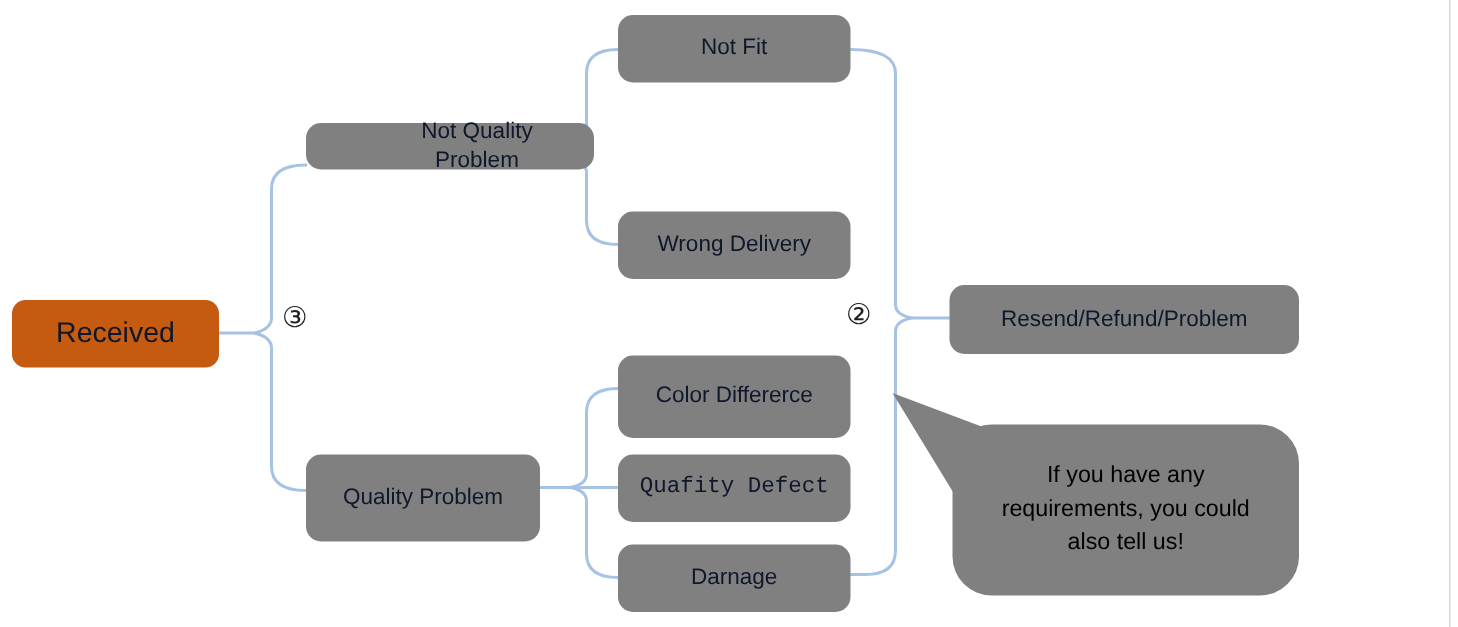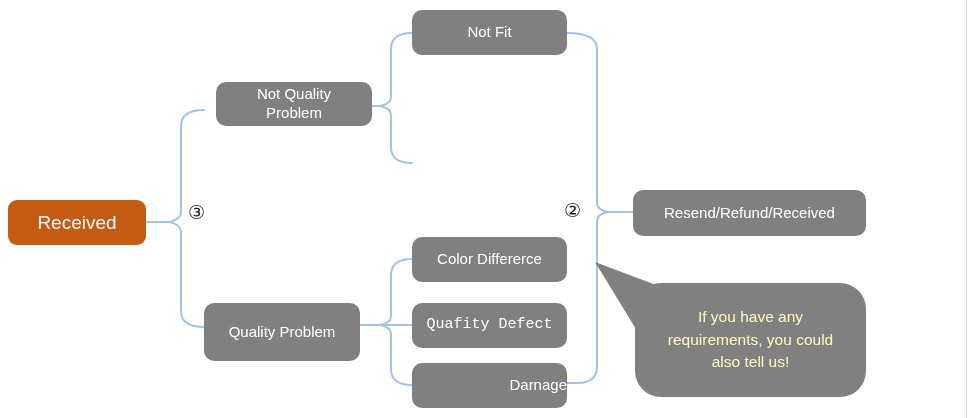--- a/index.html
+++ b/index.html
@@ -25,41 +25,41 @@
     stroke-linejoin: round;
   }
   svg.connectors polygon.tail {
     fill: var(--node-gray, #808080);
     stroke: none;
   }
   .node {
     position: absolute;
     z-index: 1;
     background: var(--node-gray, #808080);
-    color: #ffffff;
+    color: #0f172a;
     border-radius: 10px;
     display: flex;
     align-items: center;
     justify-content: center;
     text-align: center;
     font-size: 15px;
     line-height: 1.25;
   }
   .node.root {
     background: var(--accent-orange, #c55a11);
     border-radius: 9px;
     font-size: 19px;
   }
   .node .lbl { display: inline-block; }
   .node.wrap2 .lbl { max-width: 104px; }
   .callout {
     position: absolute;
     z-index: 1;
     background: var(--node-gray, #808080);
-    color: #fef9c3;
+    color: #000000;
     border-radius: 26px;
     display: flex;
     align-items: center;
     justify-content: flex-end;
     text-align: center;
     font-size: 15.5px;
     line-height: 1.45;
     padding: 0 18px;
     box-sizing: border-box;
   }
@@ -100,47 +100,50 @@
     <path class="line" d="M 567 33 Q 597 33 597 49 L 597 203 Q 597 210 608 212 Q 597 214 597 221 L 597 367 Q 597 383 577 383 L 567 383"></path>
     <path class="line" d="M 608 212 L 633 212"></path>
 
     <polygon class="tail" points="595,262 688,297 650,352"></polygon>
   </svg>
 
   <div class="node root" style="left:8px; top:200px; width:138px; height:45px;">
     <span class="lbl">Received</span>
   </div>
 
-  <div class="node wrap2" style="left:216px; top:82px; width:156px; height:44px;">
+  <div class="node wrap2" style="left:204px; top:82px; width:156px; height:31px;padding-left:36px;">
     <span class="lbl">Not Quality Problem</span>
   </div>
 
   <div class="node" style="left:412px; top:10px; width:155px; height:45px;">
     <span class="lbl">Not Fit</span>
   </div>
 
+  <div class="node" style="left:412px; top:141px; width:155px; height:45px;">
+    <span class="lbl">Wrong Delivery</span>
+  </div>
 
-  <div class="node" style="left:412px; top:237px; width:155px; height:45px;">
+  <div class="node" style="left:412px; top:237px; width:155px; height:55px;">
     <span class="lbl">Color Differerce</span>
   </div>
 
   <div class="node" style="left:412px; top:303px; width:155px; height:45px;font-family:Liberation Mono, monospace;">
     <span class="lbl">Quafity Defect</span>
   </div>
 
-  <div class="node" style="left:412px; top:363px; width:155px; height:45px;justify-content:flex-end;">
+  <div class="node" style="left:412px; top:363px; width:155px; height:45px;">
     <span class="lbl">Darnage</span>
   </div>
 
   <div class="node" style="left:204px; top:303px; width:156px; height:58px;">
     <span class="lbl">Quality Problem</span>
   </div>
 
   <div class="node" style="left:633px; top:190px; width:233px; height:46px;">
-    <span class="lbl">Resend/Refund/Received</span>
+    <span class="lbl">Resend/Refund/Problem</span>
   </div>
 
   <div class="callout" style="left:635px; top:283px; width:231px; height:114px;">
     <span class="lbl">If you have any requirements, you could also tell us!</span>
   </div>
 
   <div class="marker" style="left:188px; top:203px;">③</div>
 
   <div class="marker" style="left:564px; top:201px;">②</div>
 

